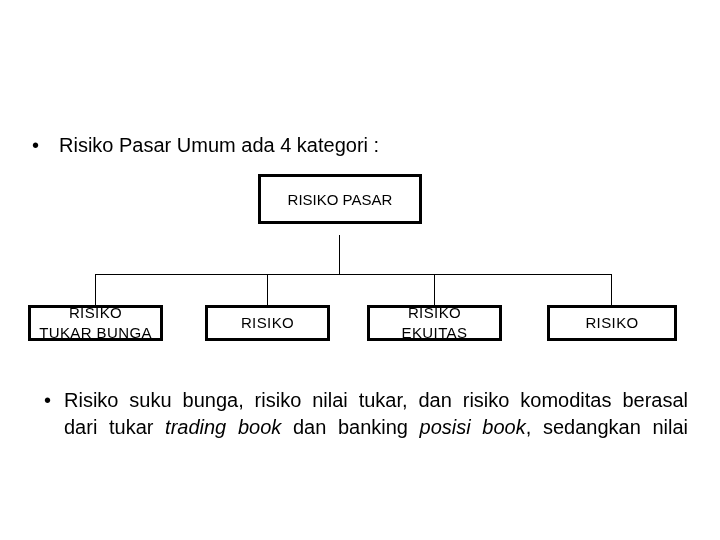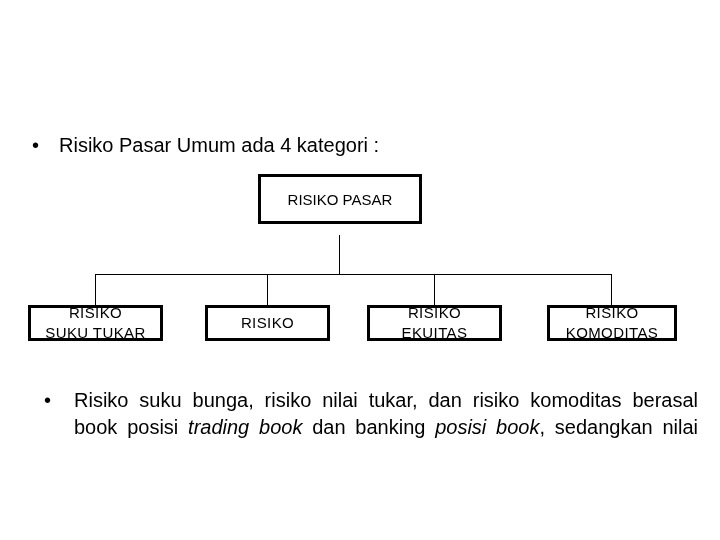--- a/index.html
+++ b/index.html
@@ -95,21 +95,21 @@
     width: 652px;
     font-size: 20px;
     line-height: 27px;
   }
   #bullet2 .marker {
     position: absolute;
     left: 0;
     top: 0;
   }
   #bullet2 .ptext {
-    margin-left: 30px;
+    margin-left: 20px;
     width: 624px;
   }
   .jline {
     text-align: justify;
     text-align-last: justify;
     white-space: normal;
   }
   .pline {
     text-align: left;
   }
@@ -132,36 +132,35 @@
 
     <div id="stem" class="cline"></div>
     <div id="hbar" class="cline"></div>
     <div id="drop-0" class="cline drop"></div>
     <div id="drop-1" class="cline drop"></div>
     <div id="drop-2" class="cline drop"></div>
     <div id="drop-3" class="cline drop"></div>
 
     <div id="childbox-0" class="dbox childbox">
       <span>RISIKO</span>
-      <span>SUKU TUKAR</span>
+      <span>TUKAR BUNGA</span>
     </div>
     <div id="childbox-1" class="dbox childbox">
       <span>RISIKO</span>
     </div>
     <div id="childbox-2" class="dbox childbox">
       <span>RISIKO</span>
       <span>EKUITAS</span>
     </div>
     <div id="childbox-3" class="dbox childbox">
       <span>RISIKO</span>
-      <span>KOMODITAS</span>
     </div>
   </div>
 
   <div id="bullet2" class="abs">
     <span class="marker">•</span>
     <div class="ptext">
       <div class="jline"><span>Risiko suku bunga, risiko nilai tukar, dan risiko komoditas berasal</span></div>
-      <div class="jline"><span>book posisi </span><i>trading book</i><span> dan banking </span><i>posisi book</i><span>, sedangkan nilai</span></div>
+      <div class="jline"><span>dari tukar </span><i>trading book</i><span> dan banking </span><i>posisi book</i><span>, sedangkan nilai</span></div>
     </div>
   </div>
 
 </div>
 
 </body></html>

